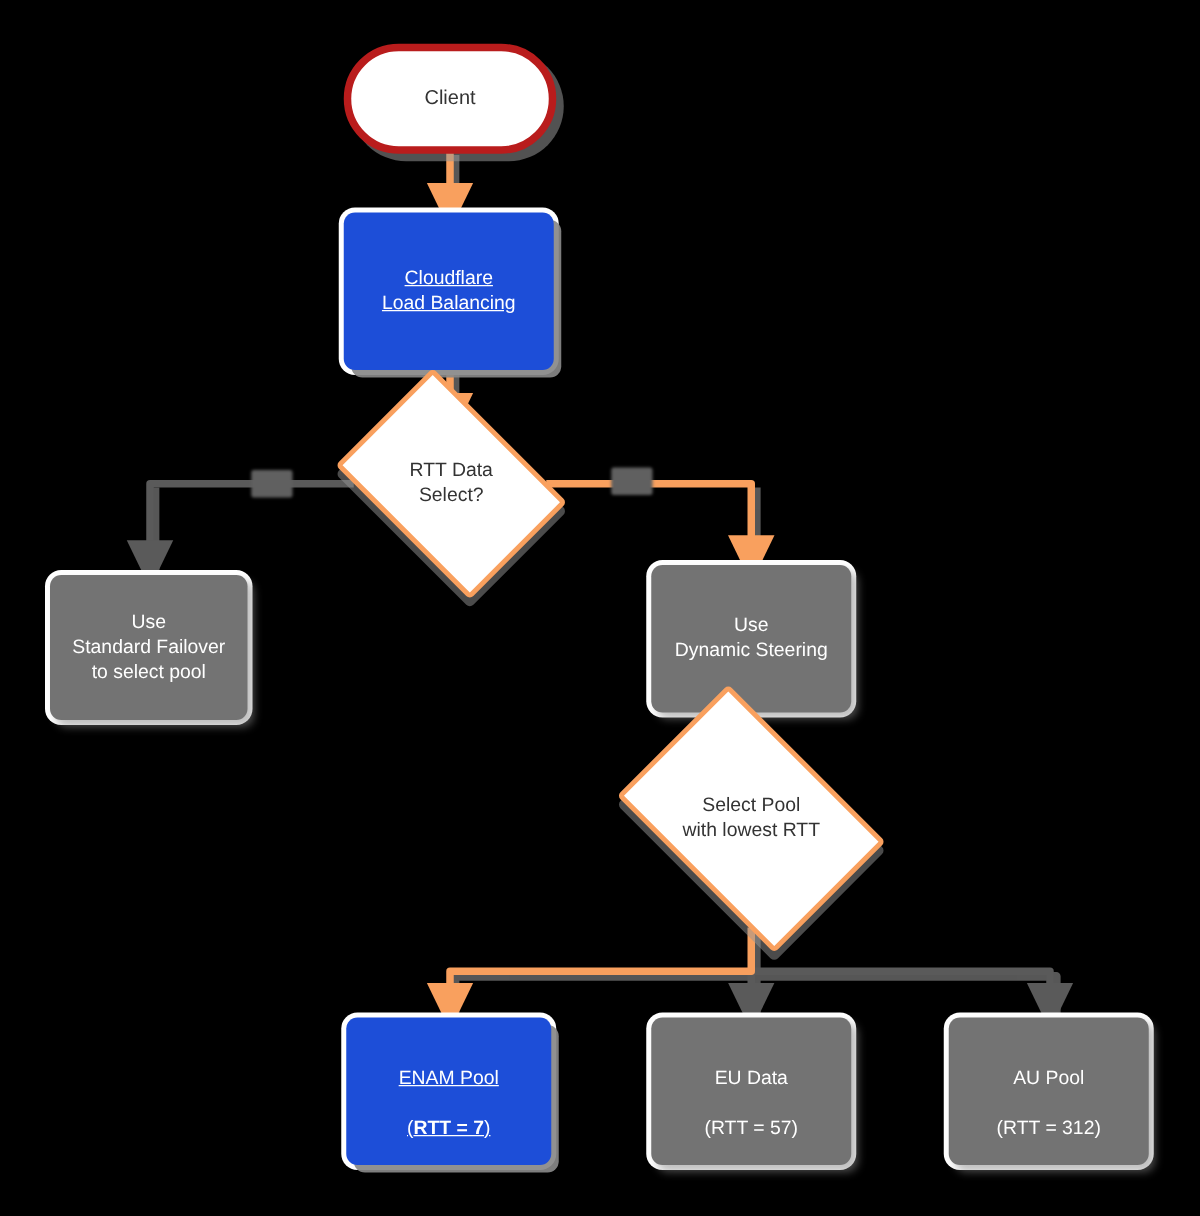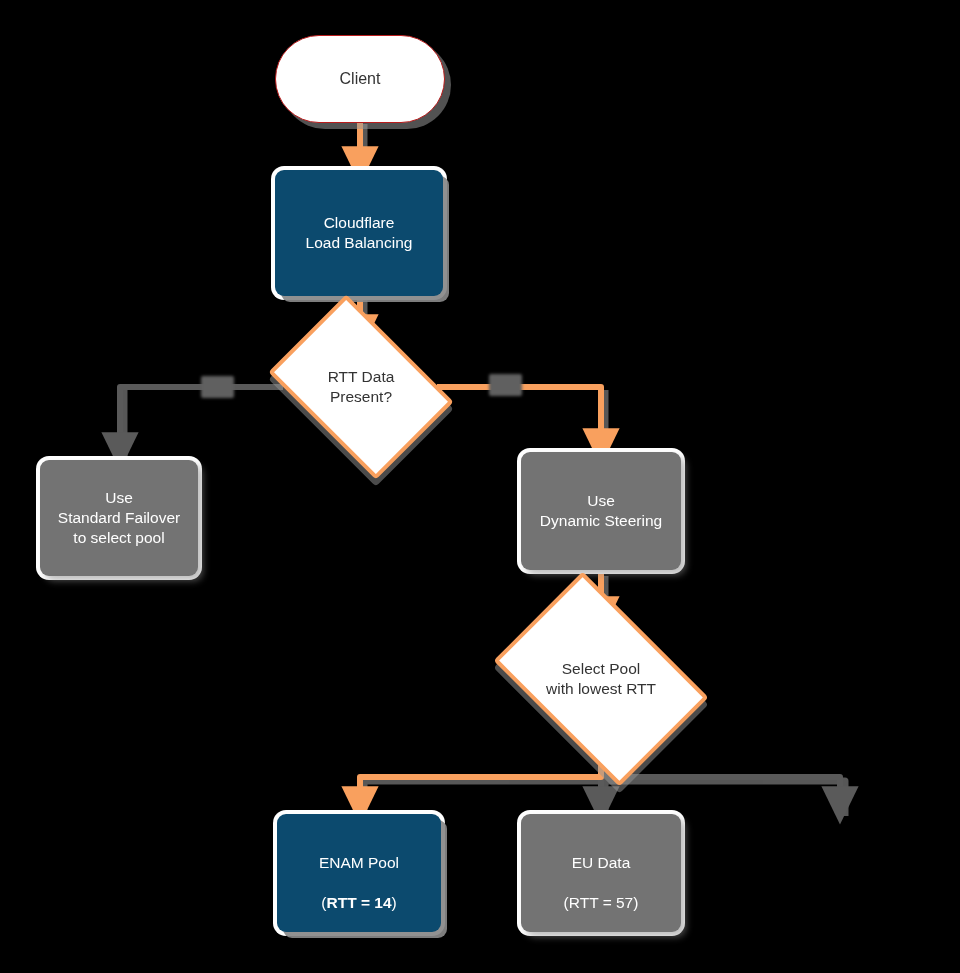--- a/index.html
+++ b/index.html
@@ -9,31 +9,32 @@
   }
   #stage{position:absolute;inset:0;width:960px;height:973px;}
   svg#wires{position:absolute;left:0;top:0;width:960px;height:973px;}
 
   .node{position:absolute;box-sizing:border-box;display:flex;align-items:center;
         justify-content:center;text-align:center;line-height:1.28;z-index:3;}
   .node .lbl{display:block;white-space:pre-line;}
 
   
   .box{
-    background:#0c4a6e;border-radius:9px;color:#ffffff;font-size:15.5px;
+    background:#1d4ed8;border-radius:9px;color:#ffffff;font-size:15.5px;
     box-shadow:6px 6px 0 0 rgba(136,136,136,.92), 0 0 0 4px #ffffff;
+    text-decoration:underline;
   }
   .box-plain{
     background:#737373;border-radius:9px;color:#ffffff;font-size:15.5px;
     box-shadow:5px 5px 7px 0 rgba(140,140,140,.55), 0 0 0 4px #ffffff;
   }
 
   
   .stadium{
-    background:#ffffff;border:1px solid #b91c1c;border-radius:999px;
+    background:#ffffff;border:6px solid #b91c1c;border-radius:999px;
     color:#333333;font-size:16px;
     box-shadow:6px 6px 0 0 rgba(150,150,150,.55);
   }
 
   
   .diamond-wrap{position:absolute;z-index:3;}
   .diamond-shape{position:absolute;inset:0;
     background:#ffffff;border:4px solid #f9a05e;
     transform:rotate(45deg);border-radius:4px;
     box-shadow:5px 5px 0 0 rgba(150,150,150,.5);
@@ -105,48 +106,54 @@
   </div>
 
   <div class="node box" style="left:275px;top:170px;width:168px;height:126px;">
     <span class="lbl">Cloudflare
 Load Balancing</span>
   </div>
 
   <div class="diamond-wrap" style="left:285px;top:332px;width:152px;height:110px;">
     <div class="diamond-shape"></div>
     <div class="diamond-txt">RTT Data
-Present?</div>
+Select?</div>
   </div>
 
   <div class="node box-plain" style="left:40px;top:460px;width:158px;height:116px;">
     <span class="lbl">Use
 Standard Failover
 to select pool</span>
   </div>
 
   <div class="node box-plain" style="left:521px;top:452px;width:160px;height:118px;">
     <span class="lbl">Use
 Dynamic Steering</span>
   </div>
 
-  <div class="diamond-wrap" style="left:512px;top:616px;width:178px;height:126px;text-decoration:underline;">
+  <div class="diamond-wrap" style="left:512px;top:592px;width:178px;height:126px;text-decoration:underline;">
     <div class="diamond-shape"></div>
     <div class="diamond-txt">Select Pool
 with lowest RTT</div>
   </div>
 
   <div class="node box" style="left:277px;top:814px;width:164px;height:118px;justify-content:center;">
     <span class="lbl">
       <span>ENAM Pool</span><br>
-      <span>(</span><span class="b">RTT = 14</span><span>)</span>
+      <span>(</span><span class="b">RTT = 7</span><span>)</span>
     </span>
   </div>
 
   <div class="node box-plain" style="left:521px;top:814px;width:160px;height:118px;">
     <span class="lbl">
       <span>EU Data</span><br>
       <span>(RTT = 57)</span>
     </span>
   </div>
 
+  <div class="node box-plain" style="left:759px;top:814px;width:160px;height:118px;">
+    <span class="lbl">
+      <span>AU Pool</span><br>
+      <span>(RTT = 312)</span>
+    </span>
+  </div>
 
 </div>
 
 </body></html>

